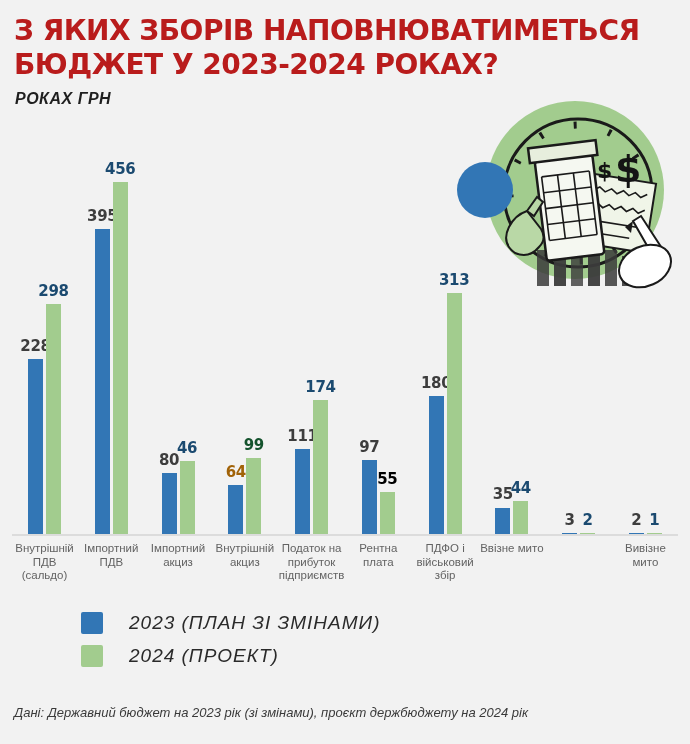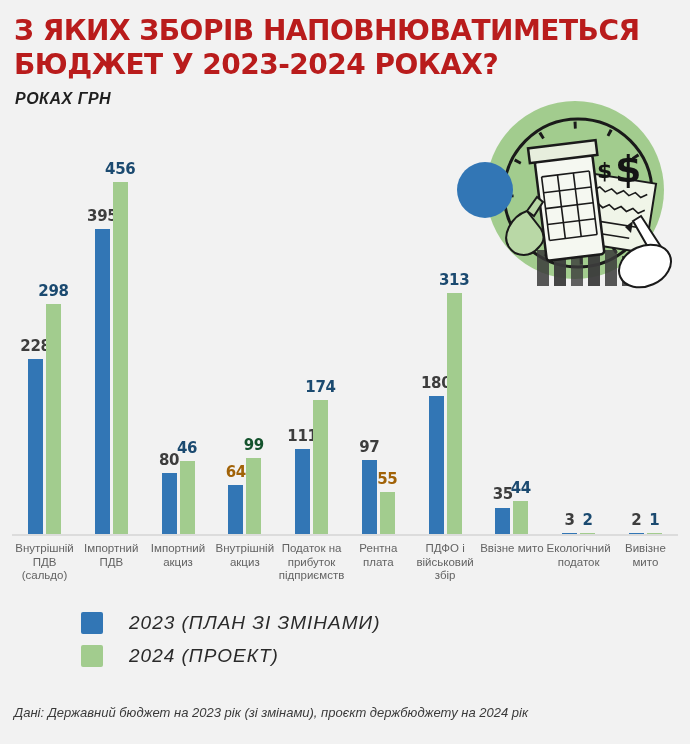--- a/index.html
+++ b/index.html
@@ -189,21 +189,21 @@
           <div class="bar s1" style="height: 134.697px; background: rgb(162, 204, 142);"></div>
           <div class="val s1" style="bottom: 138.697px; color: rgb(27, 74, 112);">174</div>
           <div class="cat" title="Податок на прибуток підприємств">Податок на
 прибуток
 підприємств</div>
         </div>
         <div class="group">
           <div class="bar s0" style="height: 75.0899px; background: rgb(50, 118, 181);"></div>
           <div class="val s0" style="bottom: 79.0899px; color: rgb(61, 61, 61);">97</div>
           <div class="bar s1" style="height: 42.5768px; background: rgb(162, 204, 142);"></div>
-          <div class="val s1" style="bottom: 46.5768px; color: #a16207;">55</div>
+          <div class="val s1" style="bottom: 46.5768px; color: #000000;">55</div>
           <div class="cat" title="Рентна плата">Рентна
 плата</div>
         </div>
         <div class="group">
           <div class="bar s0" style="height: 139.342px; background: rgb(50, 118, 181);"></div>
           <div class="val s0" style="bottom: 143.342px; color: rgb(61, 61, 61);">180</div>
           <div class="bar s1" style="height: 242.3px; background: rgb(162, 204, 142);"></div>
           <div class="val s1" style="bottom: 246.3px; color: rgb(27, 74, 112);">313</div>
           <div class="cat" title="ПДФО і військовий збір">ПДФО і
 військовий
@@ -214,22 +214,20 @@
           <div class="val s0" style="bottom: 32px; color: rgb(61, 61, 61);">35</div>
           <div class="bar s1" style="height: 34.0614px; background: rgb(162, 204, 142);"></div>
           <div class="val s1" style="bottom: 38.0614px; color: rgb(27, 74, 112);">44</div>
           <div class="cat" title="Ввізне мито">Ввізне мито</div>
         </div>
         <div class="group">
           <div class="bar s0" style="height: 2.32237px; background: rgb(50, 118, 181);"></div>
           <div class="val s0" style="bottom: 6.32237px; color: rgb(61, 61, 61);">3</div>
           <div class="bar s1" style="height: 1.6px; background: rgb(162, 204, 142);"></div>
           <div class="val s1" style="bottom: 5.6px; color: rgb(27, 74, 112);">2</div>
-          <div class="cat" title="Екологічний податок">Екологічний
-податок</div>
         </div>
         <div class="group">
           <div class="bar s0" style="height: 1.6px; background: rgb(50, 118, 181);"></div>
           <div class="val s0" style="bottom: 5.6px; color: rgb(61, 61, 61);">2</div>
           <div class="bar s1" style="height: 1.6px; background: rgb(162, 204, 142);"></div>
           <div class="val s1" style="bottom: 5.6px; color: rgb(27, 74, 112);">1</div>
           <div class="cat" title="Вивізне мито">Вивізне
 мито</div>
         </div>
       </div>

